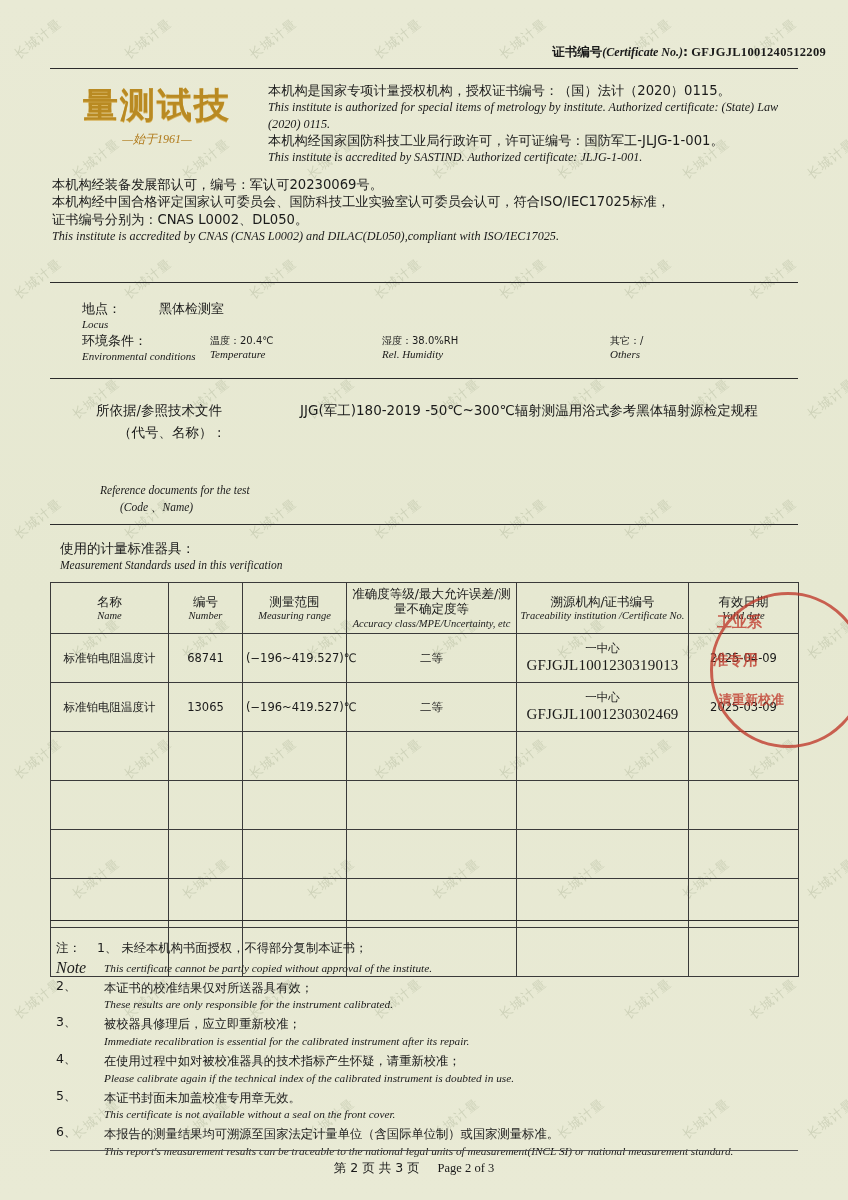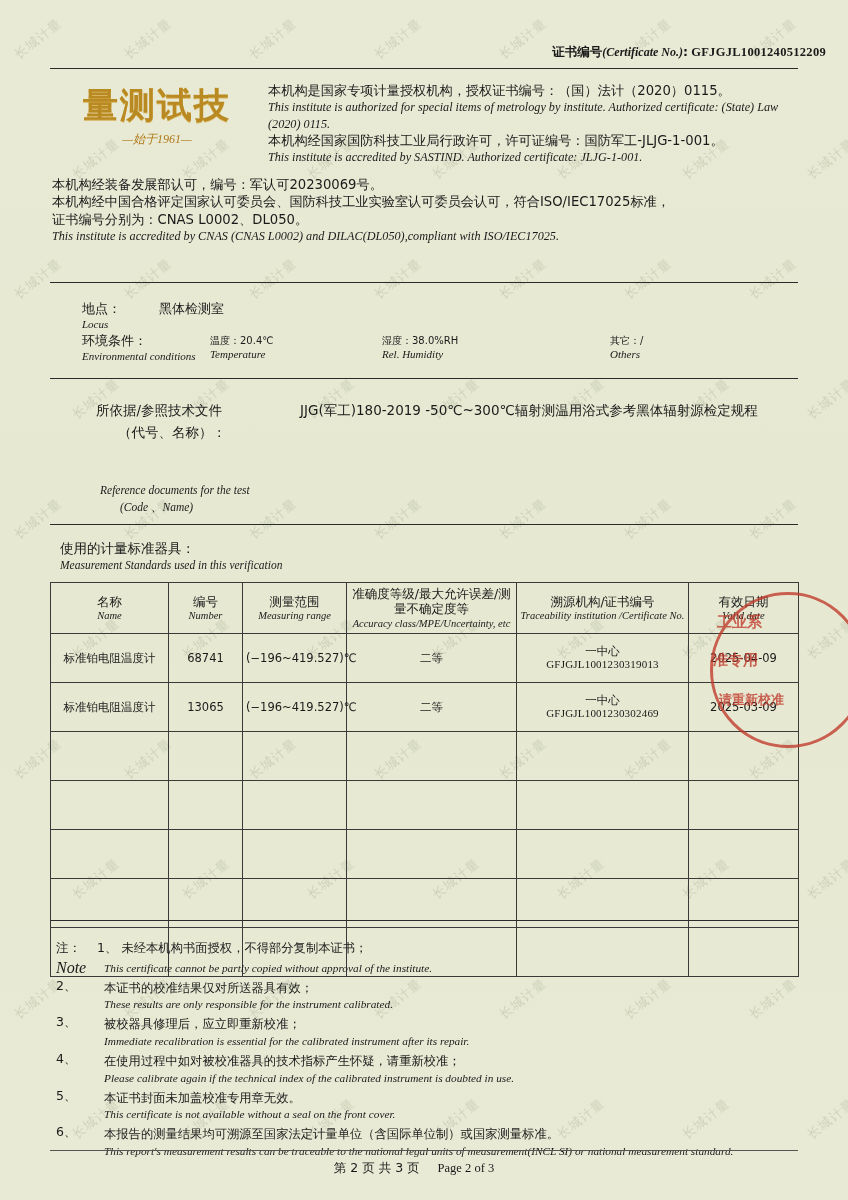--- a/index.html
+++ b/index.html
@@ -193,21 +193,21 @@
     font-size: 11.5px;
     line-height: 1.25;
   }
   table.std th {
     height: 46px;
     font-weight: normal;
   }
   table.std th .cn { font-family: "DejaVu Sans", sans-serif; font-size: 12.5px; display:block; }
   table.std th .en { font-family: "Liberation Serif", serif; font-style: italic; font-size: 10.5px; display:block; }
   table.std td { height: 44px; }
-  .mono-cert { font-family: "Liberation Serif", serif; font-size: 11px; letter-spacing: .2px; display:block;}
+  .mono-cert { font-family: "Liberation Serif", serif; font-size: 15px; letter-spacing: .2px; display:block;}
 
   
   .notes {
     position: absolute;
     left: 56px;
     top: 938px;
     width: 742px;
   }
   .notes .head-cn { font-family: "DejaVu Sans", sans-serif; font-size: 12.5px; }
   .notes .head-en { font-family: "Liberation Serif", serif; font-style: italic; font-size: 16px; }

